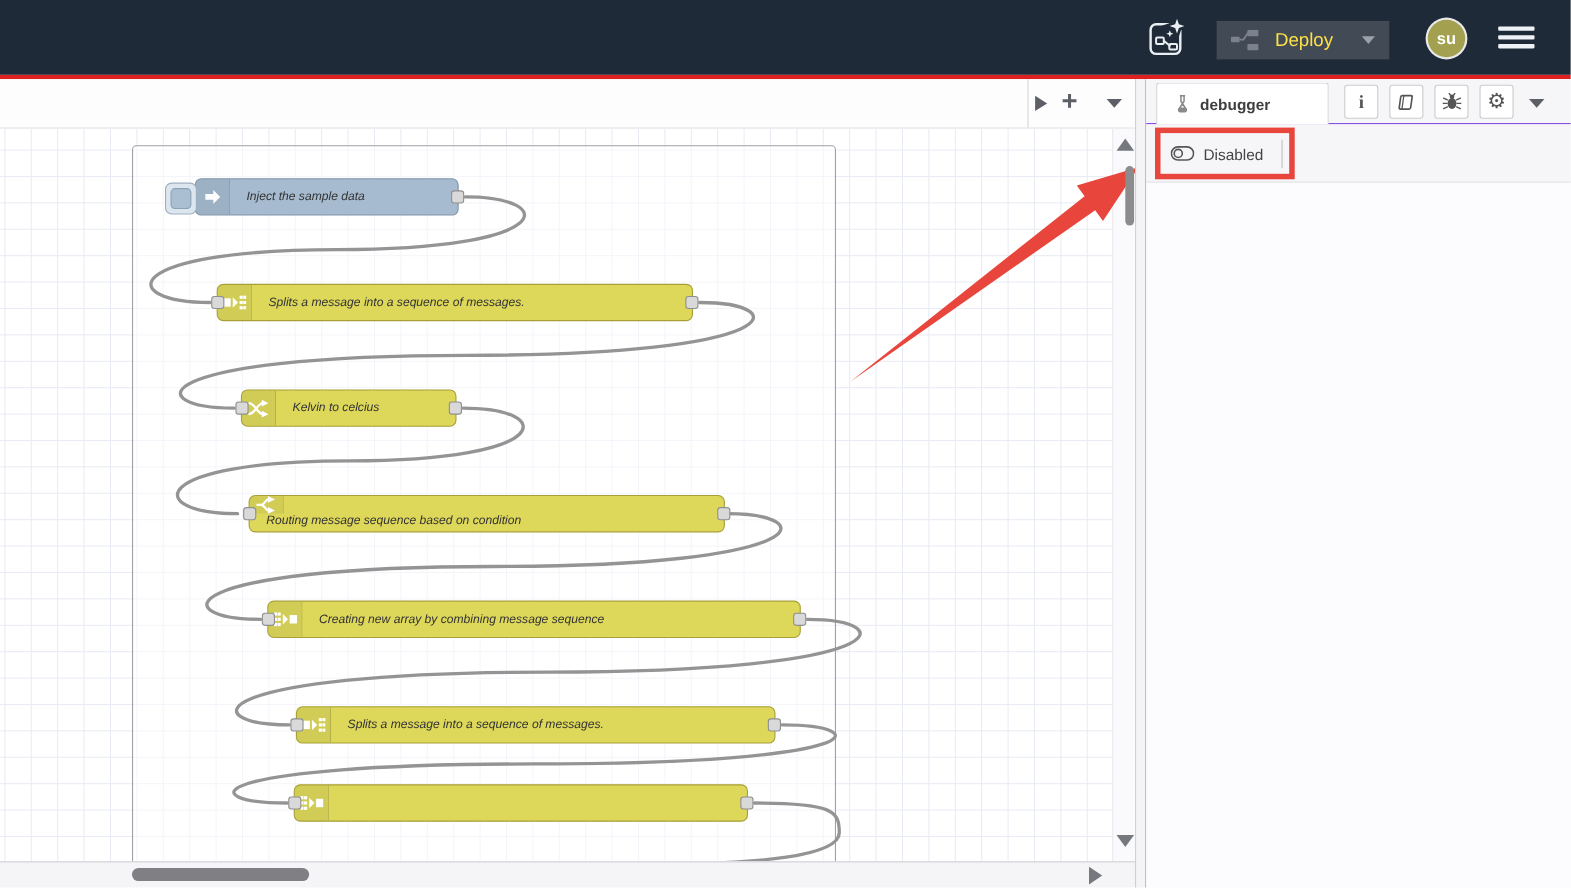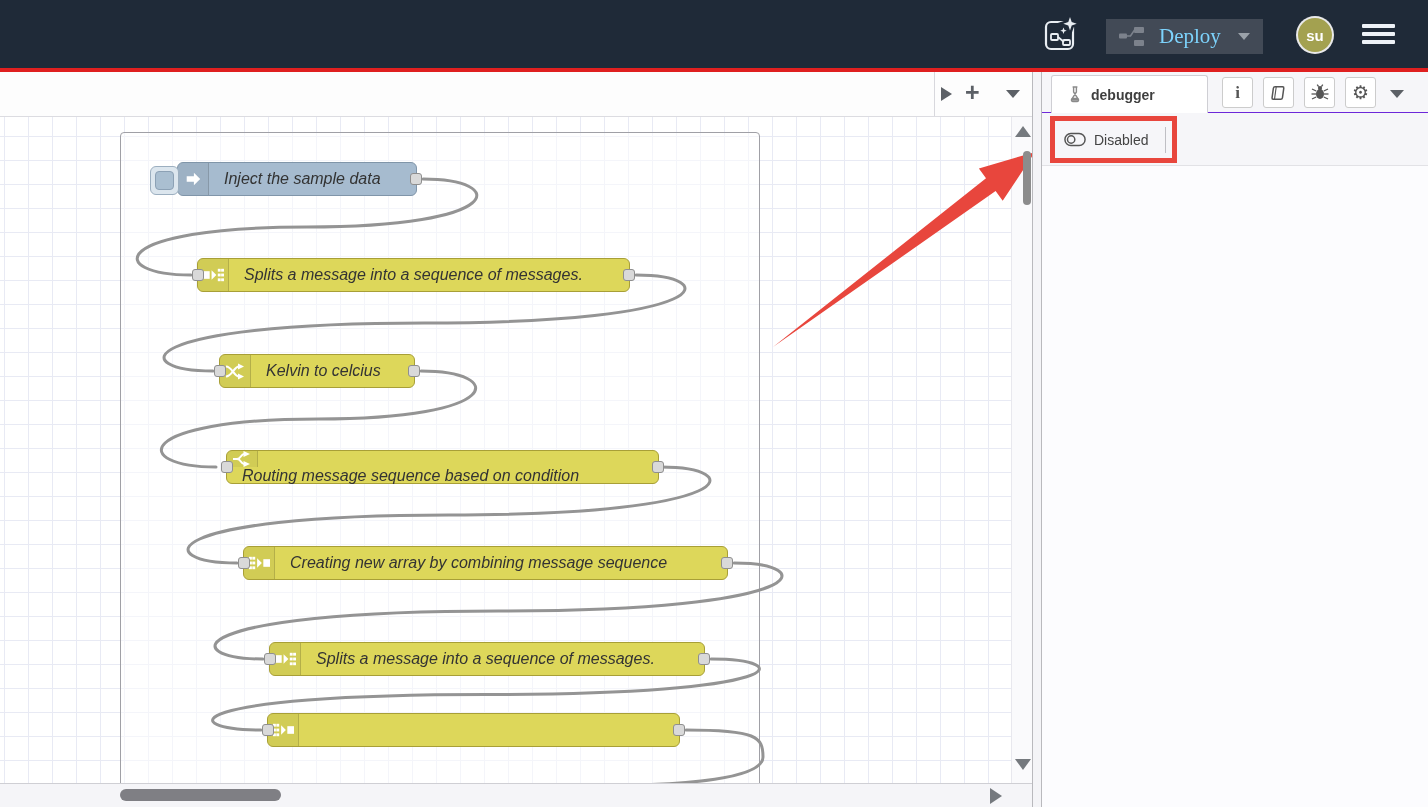--- a/index.html
+++ b/index.html
@@ -7,21 +7,21 @@
     width:1428px;height:807px;position:relative;overflow:hidden;
     font-family:"Liberation Sans",sans-serif;background:#fff;
     -webkit-font-smoothing:antialiased;
   }
   
   #header{height:68px;background:#1f2a38;position:relative;}
   #ai-icon{position:absolute;left:1042px;top:15px;width:38px;height:38px;}
   #deploy-btn{position:absolute;left:1106px;top:19px;width:157px;height:35px;
     background:#424a56;display:flex;align-items:center;cursor:default;}
   #deploy-btn .dep-ico{margin-left:13px;display:flex;}
-  #deploy-btn .dep-label{margin-left:13px;font-size:21px;color:#7dd3fc;font-family:Liberation Serif, serif;}
+  #deploy-btn .dep-label{margin-left:13px;font-size:17px;color:#fde047;}
   #deploy-btn .dep-chev{margin-left:auto;margin-right:13px;width:0;height:0;
     border-left:6px solid transparent;border-right:6px solid transparent;border-top:7px solid #9aa1a9;}
   #avatar{position:absolute;left:1298px;top:18px;width:34px;height:34px;border-radius:50%;
     background:#a3a150;box-shadow:0 0 0 2px #e9e9ea;display:flex;align-items:center;justify-content:center;
     color:#fff;font-weight:bold;font-size:15px;cursor:pointer;}
   #burger{position:absolute;left:1362px;top:24px;width:33px;cursor:pointer;}
   #burger div{height:4px;background:#eef2f7;border-radius:1px;margin-bottom:4px;}
   #stripe{height:4px;background:#df2020;}
   
   #main{display:flex;height:735px;}
@@ -41,21 +41,21 @@
     background-image:linear-gradient(to right,#e8eaf4 1px,transparent 1px),
                      linear-gradient(to bottom,#e8eaf4 1px,transparent 1px);
     background-size:24px 24px;background-position:4px 19px;}
   #flow-group{position:absolute;background:rgba(255,255,255,0.5);
     border:1px solid #a0a0a6;border-radius:4px;}
   #wires,#annotation-arrow{position:absolute;left:0;top:0;pointer-events:none;}
   .node{position:absolute;height:34px;border-radius:6px;display:flex;align-items:stretch;
     box-sizing:border-box;border:1px solid;cursor:pointer;}
   .node .icon-region{width:30px;display:flex;align-items:center;justify-content:center;
     border-right:1px solid rgba(0,0,0,0.14);background:rgba(0,0,0,0.05);border-radius:5px 0 0 5px;}
-  .node .label{display:flex;align-items:center;padding:0 14px 0 15px;font-size:16px;font-style:italic;color:#333;white-space:nowrap;}
+  .node .label{display:flex;align-items:center;padding:0 14px 0 15px;font-size:11px;font-style:italic;color:#333;white-space:nowrap;}
   .port{position:absolute;width:10px;height:10px;background:#d9d9d9;border:1px solid #8f8f8f;border-radius:3px;top:10px;cursor:crosshair;}
   .port.in{left:-6px;} .port.out{right:-6px;}
   .inject-btn{position:absolute;left:-28px;top:3px;width:27px;height:27px;background:#dce6ee;
     border:1px solid #9cafc0;border-radius:6px;cursor:pointer;}
   .inject-btn::after{content:"";position:absolute;inset:4px;background:#aabfd1;border:1px solid #8ca1b5;border-radius:4px;}
   #vgutter{position:absolute;right:0;top:0;width:20px;height:100%;background:#fafafc;border-left:1px solid #e8e8ee;}
   .scroll-up{position:absolute;left:1015px;top:9px;width:0;height:0;cursor:pointer;
     border-left:8px solid transparent;border-right:8px solid transparent;border-bottom:11px solid #75797e;}
   .scroll-down{position:absolute;left:1015px;top:642px;width:0;height:0;cursor:pointer;
     border-left:8px solid transparent;border-right:8px solid transparent;border-top:11px solid #75797e;}

